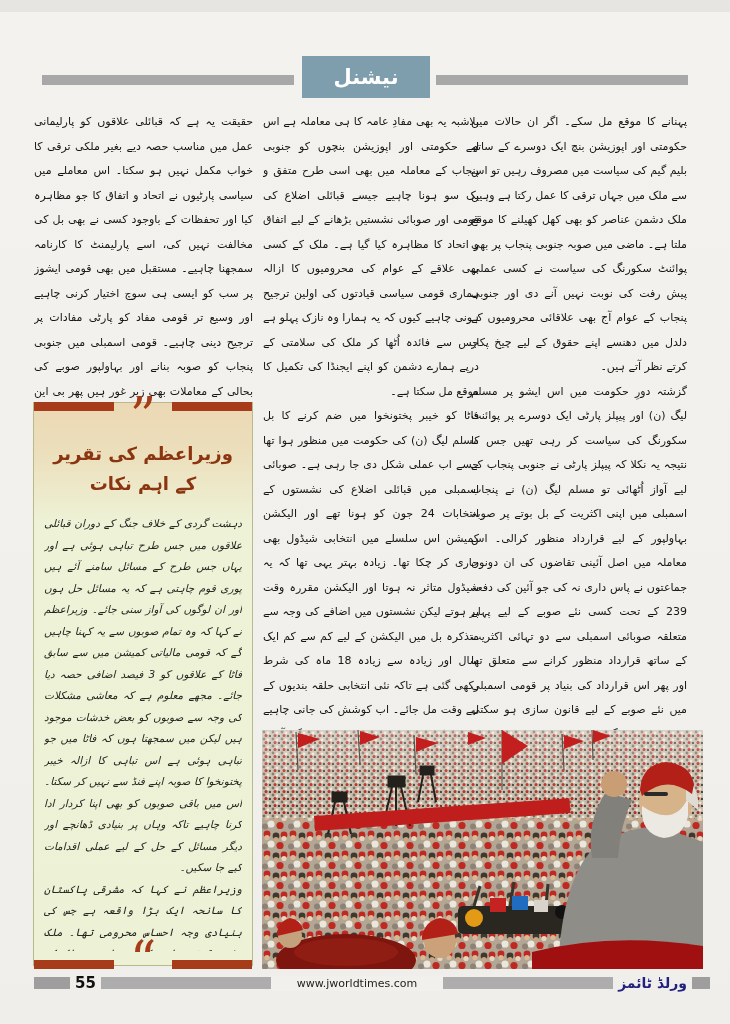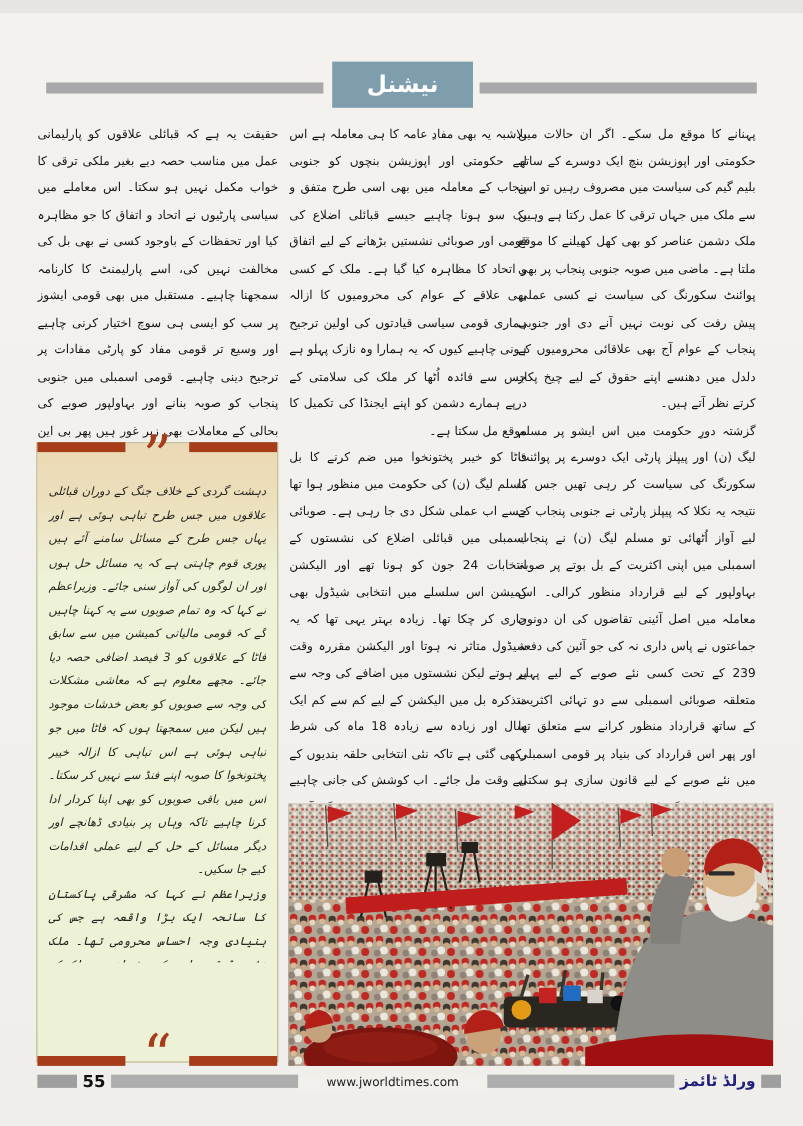--- a/index.html
+++ b/index.html
@@ -112,20 +112,21 @@
   <div class="col col-left-text">
     <p>حقیقت یہ ہے کہ قبائلی علاقوں کو پارلیمانی عمل میں مناسب حصہ دیے بغیر ملکی ترقی کا خواب مکمل نہیں ہو سکتا۔ اس معاملے میں سیاسی پارٹیوں نے اتحاد و اتفاق کا جو مظاہرہ کیا اور تحفظات کے باوجود کسی نے بھی بل کی مخالفت نہیں کی، اسے پارلیمنٹ کا کارنامہ سمجھنا چاہیے۔ مستقبل میں بھی قومی ایشوز پر سب کو ایسی ہی سوچ اختیار کرنی چاہیے اور وسیع تر قومی مفاد کو پارٹی مفادات پر ترجیح دینی چاہیے۔ قومی اسمبلی میں جنوبی پنجاب کو صوبہ بنانے اور بہاولپور صوبے کی بحالی کے معاملات بھی زیر غور ہیں پھر بی این پی (مینگل) قومی و صوبائی اسمبلیوں میں بلوچستان کی نشستوں میں اضافے کا بل بھی لانے والی ہے، ان معاملات پر بھی اسی سیاسی ہم آہنگی سے کام لیا جانا چاہیے۔</p>
   </div>
 
   <div class="pullquote">
     <div class="pq-deco pq-deco-top">
       <div class="pq-bar"></div>
       <div class="pq-q">”</div>
       <div class="pq-bar"></div>
     </div>
+    <div class="pq-title">وزیراعظم کی تقریر کے اہم نکات</div>
     <div class="pq-clip">
       <p class="pq-body">دہشت گردی کے خلاف جنگ کے دوران قبائلی علاقوں میں جس طرح تباہی ہوئی ہے اور یہاں جس طرح کے مسائل سامنے آئے ہیں پوری قوم چاہتی ہے کہ یہ مسائل حل ہوں اور ان لوگوں کی آواز سنی جائے۔ وزیراعظم نے کہا کہ وہ تمام صوبوں سے یہ کہنا چاہیں گے کہ قومی مالیاتی کمیشن میں سے سابق فاٹا کے علاقوں کو 3 فیصد اضافی حصہ دیا جائے۔ مجھے معلوم ہے کہ معاشی مشکلات کی وجہ سے صوبوں کو بعض خدشات موجود ہیں لیکن میں سمجھتا ہوں کہ فاٹا میں جو تباہی ہوئی ہے اس تباہی کا ازالہ خیبر پختونخوا کا صوبہ اپنے فنڈ سے نہیں کر سکتا۔ اس میں باقی صوبوں کو بھی اپنا کردار ادا کرنا چاہیے تاکہ وہاں پر بنیادی ڈھانچے اور دیگر مسائل کے حل کے لیے عملی اقدامات کیے جا سکیں۔</p>
       <p class="pq-body">وزیراعظم نے کہا کہ مشرقی پاکستان کا سانحہ ایک بڑا واقعہ ہے جس کی بنیادی وجہ احساس محرومی تھا۔ ملک دشمن قوتیں اسی کی بنیاد پر ملک کو نقصان پہنچاتی ہیں۔ پاکستان کے تمام علاقوں کی یکساں ترقی پر توجہ دینے کی ضرورت ہے۔ یہ ایک خوش کن پیش رفت ہے کہ قبائلی اضلاع کو قومی دھارے میں لانے کی خواہش آج قومی ضرورت بن چکی ہے اور پارلیمنٹیرینز نے اپنے پختون بھائیوں کے آئینی حقوق کی جدوجہد میں اُن کا بھرپور ساتھ دیا ہے۔</p>
     </div>
     <div class="pq-deco pq-deco-bottom">
       <div class="pq-bar"></div>
       <div class="pq-q">“</div>
       <div class="pq-bar"></div>
     </div>
   </div>

